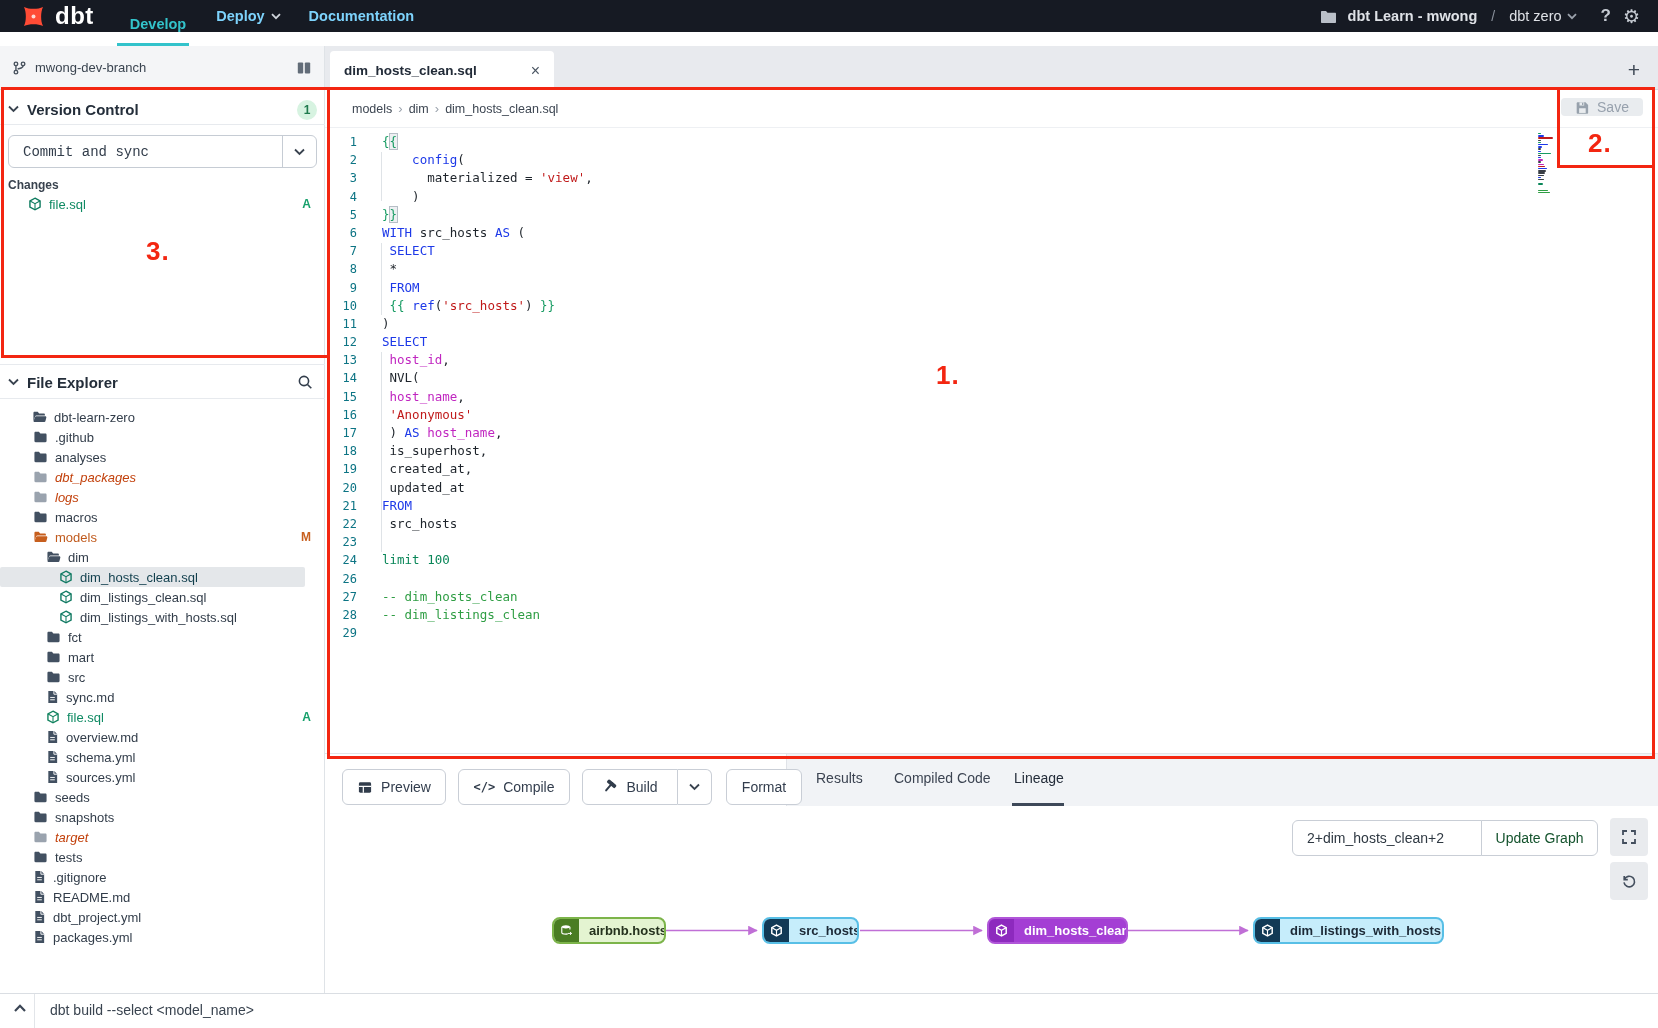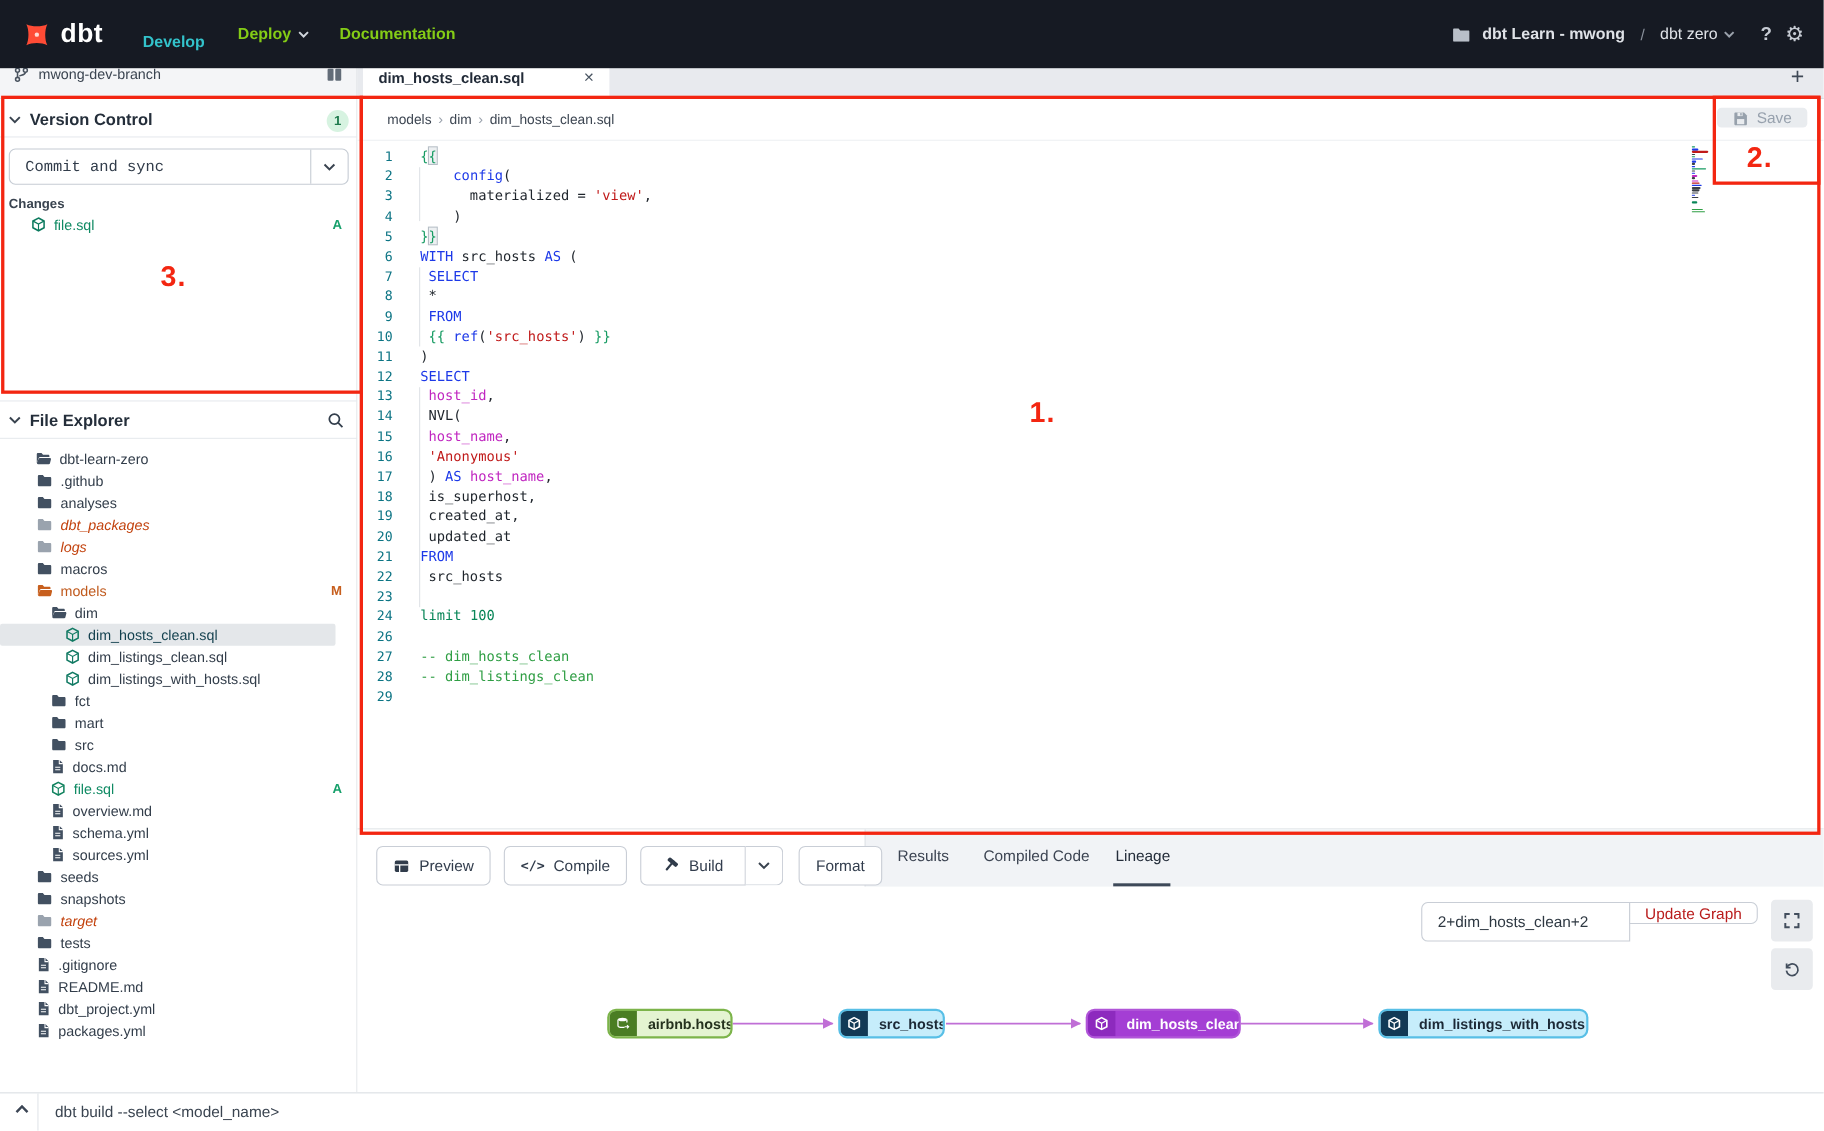--- a/index.html
+++ b/index.html
@@ -2,24 +2,24 @@
 <html><head>
 <meta charset="utf-8">
 <style>
   html,body{margin:0;padding:0;}
   body{width:1658px;height:1028px;position:relative;overflow:hidden;background:#fff;
        font-family:"Liberation Sans",sans-serif;color:#2b3441;}
   .abs{position:absolute;}
   svg{display:block;}
 
   
-  .topnav{left:0;top:0;width:1658px;height:62px;background:#161a23;display:flex;align-items:center;z-index:5;}
+  .topnav{left:0;top:0;width:1658px;height:32px;background:#161a23;display:flex;align-items:center;z-index:5;}
   .brand{display:flex;align-items:center;margin-left:20px;}
   .brand-txt{color:#fff;font-size:24px;font-weight:bold;margin-left:8px;letter-spacing:.5px;}
-  .navitem{font-size:14.5px;font-weight:bold;color:#84cc16;display:flex;align-items:center;gap:6px;cursor:pointer;}
+  .navitem{font-size:14.5px;font-weight:bold;color:#7dd3fc;display:flex;align-items:center;gap:6px;cursor:pointer;}
   .navitem.active{color:#33c3cb;}
   .nav-underline{left:117px;top:43px;width:72px;height:3px;background:#33c3cb;}
   .nav-right{margin-left:auto;display:flex;align-items:center;gap:12px;padding-right:18px;color:#dfe2e7;}
   .acct{font-size:14.5px;font-weight:bold;color:#dfe2e7;}
   .slash{color:#8a919c;font-size:14px;margin:0 2px;}
   .help-q{font-size:17px;font-weight:bold;color:#c6cbd3;margin-left:12px;}
   .gear{font-size:19px;color:#c6cbd3;font-family:"DejaVu Sans",sans-serif;}
 
   
   .branchbar{left:0;top:46px;width:325px;height:44px;background:#f4f5f7;border-bottom:1px solid #e0e3e8;
@@ -92,23 +92,23 @@
               border-radius:0 6px 6px 0;background:#fff;display:flex;align-items:center;justify-content:center;cursor:pointer;box-sizing:border-box;}
   .ptab{position:absolute;top:16px;font-size:14px;color:#3c4452;cursor:pointer;}
   .ptab.active{color:#242d3a;}
   .tab-underline{position:absolute;left:687px;top:49px;width:52px;height:3px;background:#3e4959;}
 
   
   .lineage{left:325px;top:806px;width:1333px;height:187px;background:#fff;}
   .lin-input{left:967px;top:14px;width:190px;height:36px;border:1px solid #c9ced6;border-radius:6px 0 0 6px;
              box-sizing:border-box;background:#fff;display:flex;align-items:center;padding-left:14px;
              font-size:14px;color:#2e3842;}
-  .lin-update{left:1156px;top:14px;width:117px;height:20px;border:1px solid #c9ced6;border-radius:0 6px 6px 0;
+  .lin-update{left:1156px;top:14px;width:117px;height:36px;border:1px solid #c9ced6;border-radius:0 6px 6px 0;
               box-sizing:border-box;background:#fff;display:flex;align-items:center;justify-content:center;
-              font-size:14px;color:#b91c1c;cursor:pointer;}
+              font-size:14px;color:#14532d;cursor:pointer;}
   .sq-btn{width:38px;height:38px;background:#e9ebee;border-radius:4px;display:flex;align-items:center;justify-content:center;cursor:pointer;}
   .lnode{position:absolute;height:27px;display:flex;align-items:stretch;border:2px solid;border-radius:8px;
          overflow:hidden;box-sizing:border-box;font-size:13px;font-weight:bold;cursor:pointer;}
   .lnode .nicon{width:25px;flex:none;display:flex;align-items:center;justify-content:center;}
   .lnode .nlabel{display:flex;align-items:center;padding:0 10px;white-space:nowrap;}
   .node-green{border-color:#7cb44a;background:#e4f4d1;color:#25321e;}
   .node-green .nicon{background:#4a7d23;}
   .node-blue{border-color:#58bfe6;background:#c6edfb;color:#1c2936;}
   .node-blue .nicon{background:#123a56;}
   .node-purple{border-color:#b055d8;background:#a43ed4;color:#fff;}
@@ -368,21 +368,21 @@
         <span class="lbl">src</span>
       </div>
       <div class="tree-row" style="padding-left: 46px;">
         <span class="ticon">
           <svg width="13" height="14" viewBox="0 0 14 15">
             <path d="M2.5 1h6.3L12 4.2v9.8H2.5z" fill="#425061"></path>
             <path d="M8.5 1v3.5H12" fill="none" stroke="#fff" stroke-width="1"></path>
             <path d="M4.5 8h5M4.5 10.5h5" stroke="#fff" stroke-width="1"></path>
           </svg>
         </span>
-        <span class="lbl">docs.md</span>
+        <span class="lbl">sync.md</span>
       </div>
       <div class="tree-row green" style="padding-left: 46px;">
         <span class="ticon">
           <svg width="14" height="14" viewBox="0 0 16 16">
             <path d="M8 1.4l5.8 3.1v7L8 14.6l-5.8-3.1v-7z" fill="none" stroke="#12835f" stroke-width="1.6"></path>
             <path d="M2.4 4.6L8 7.7l5.6-3.1M8 7.7v6.6" fill="none" stroke="#12835f" stroke-width="1.2"></path>
           </svg>
         </span>
         <span class="lbl">file.sql</span>
         <span class="badge-a">A</span>

